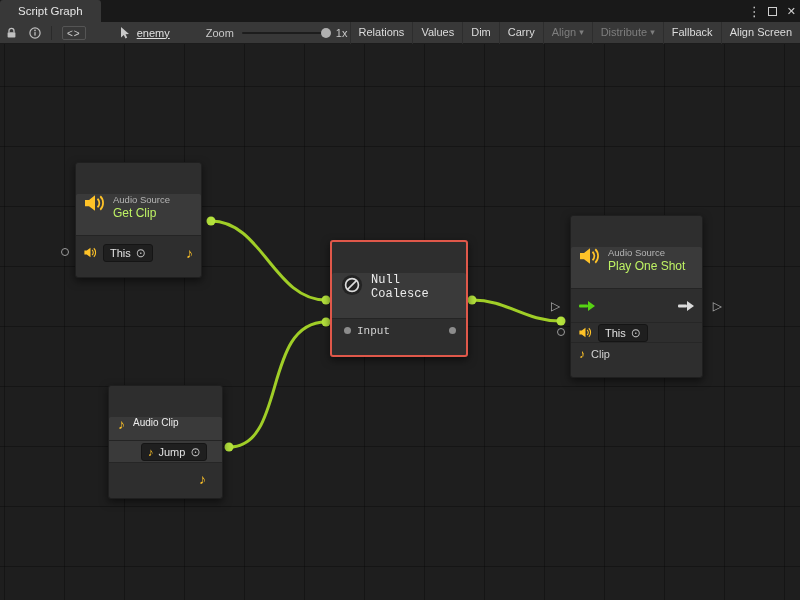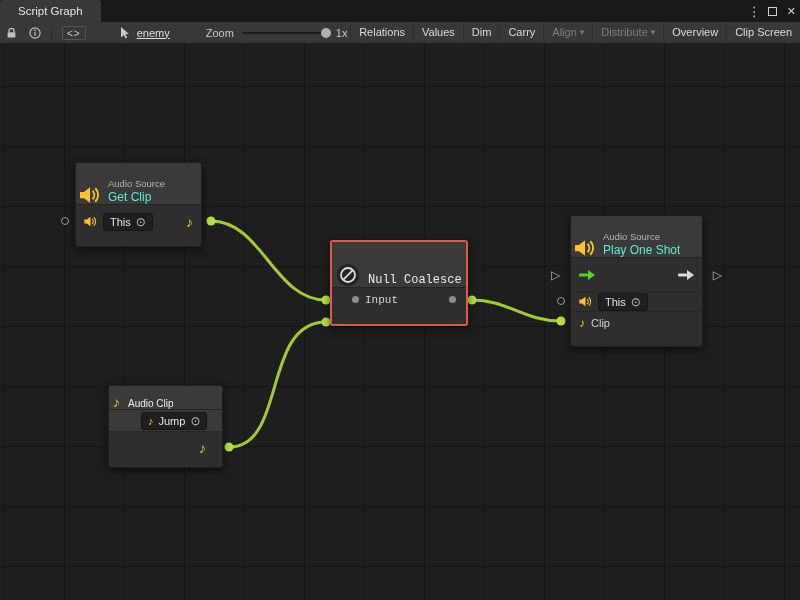--- a/index.html
+++ b/index.html
@@ -51,26 +51,26 @@
   
   .node {
     position:absolute;
     background:#2e2e2e;
     border:1px solid #1f1f1f;
     border-radius:3px;
     box-shadow:0 3px 8px rgba(0,0,0,.55);
     padding-bottom:8px;
   }
   .node.selected { border:2px solid #e0584a;font-family:Liberation Mono, monospace; }
-  .node-header { background:#3a3a3a; display:flex; align-items:flex-end; gap:8px; padding:0 4px; border-bottom:1px solid #242424; border-radius:2px 2px 0 0; }
+  .node-header { background:#3a3a3a; display:flex; align-items:flex-start; gap:8px; padding:0 9px; border-bottom:1px solid #242424; border-radius:2px 2px 0 0;margin-top:31px; }
   .hdr2 { height:42px; }
   .hdr1 { height:24px; }
   .hdr-null { height:46px; }
   .hdr-text .cat { font-size:9.5px; color:#b5b5b5; line-height:12px; }
-  .hdr-text .ttl { font-size:12px; color:#5eead4; line-height:14px; }
+  .hdr-text .ttl { font-size:12px; color:#bef264; line-height:14px; }
   .ttl-solo { font-size:12px; color:#ececec; }
   .node-row { display:flex; align-items:center; gap:6px; padding:0 8px; border-bottom:1px solid #262626; position:relative; background:#2e2e2e; }
   .node-row:last-child { border-bottom:none; }
 
   .pill { background:#1f1f1f; border:1px solid #151515; border-radius:3px; padding:1px 6px; display:inline-flex; align-items:center; gap:5px; color:#e2e2e2; font-size:11px; line-height:14px; }
   .target { font-size:12px; color:#bdbdbd; line-height:12px; }
   .note { color:#ffc328; font-weight:bold; font-size:14px; line-height:14px; }
   .note.sm { font-size:12px; }
   .dot { width:7px; height:7px; border-radius:50%; background:#8c8c8c; display:inline-block; }
   .dot-hollow { width:8px; height:8px; border:1px solid #9a9a9a; border-radius:50%; background:transparent; display:inline-block; position:absolute; }
@@ -157,24 +157,24 @@
       </div>
     <div class="tb-btn disabled">
       <span>Align</span>
       <span class="caret">▾</span>
     </div>
     <div class="tb-btn disabled">
       <span>Distribute</span>
       <span class="caret">▾</span>
     </div>
     <div class="tb-btn">
-        <span>Overview</span>
-      </div>
-    <div class="tb-btn">
-        <span>Clip Screen</span>
+        <span>Fallback</span>
+      </div>
+    <div class="tb-btn">
+        <span>Align Screen</span>
       </div>
   </div>
 </div>
 
 <div class="canvas">
 
   <svg class="wires" width="800" height="556">
     <g stroke="#a0ce27" stroke-width="3" fill="none">
       <path d="M211,177 C262,177 274,256 326,256"></path>
       <path d="M229,403 C287,403 262,278 326,278"></path>
@@ -215,21 +215,21 @@
 
   <div class="node selected" style="left:330px; top:196px; width:138px; padding-bottom:13px;">
     <div class="node-header hdr-null">
       <svg class="ic" width="24" height="24" viewBox="0 0 24 24">
         <circle cx="12" cy="12" r="11" fill="#232323"></circle>
         <circle cx="12" cy="12" r="7" fill="none" stroke="#dcdcdc" stroke-width="1.8"></circle>
         <line x1="7.2" y1="16.8" x2="16.8" y2="7.2" stroke="#dcdcdc" stroke-width="1.8"></line>
       </svg>
       <span class="ttl-solo">Null Coalesce</span>
     </div>
-    <div class="node-row" style="height:23px; padding:0 20px;">
+    <div class="node-row" style="height:23px; padding:0 12px;">
       <span class="dot"></span>
       <span class="lbl">Input</span>
       <span class="dot" style="position:absolute; right:10px;"></span>
     </div>
   </div>
 
   <div class="node" style="left:570px; top:171px; width:133px; padding-bottom:12px;">
     <div class="node-header hdr2">
       <svg class="ic" width="20" height="18" viewBox="0 0 16 14" style="color:#ffc328">
           <use href="#sym-speaker"></use>

